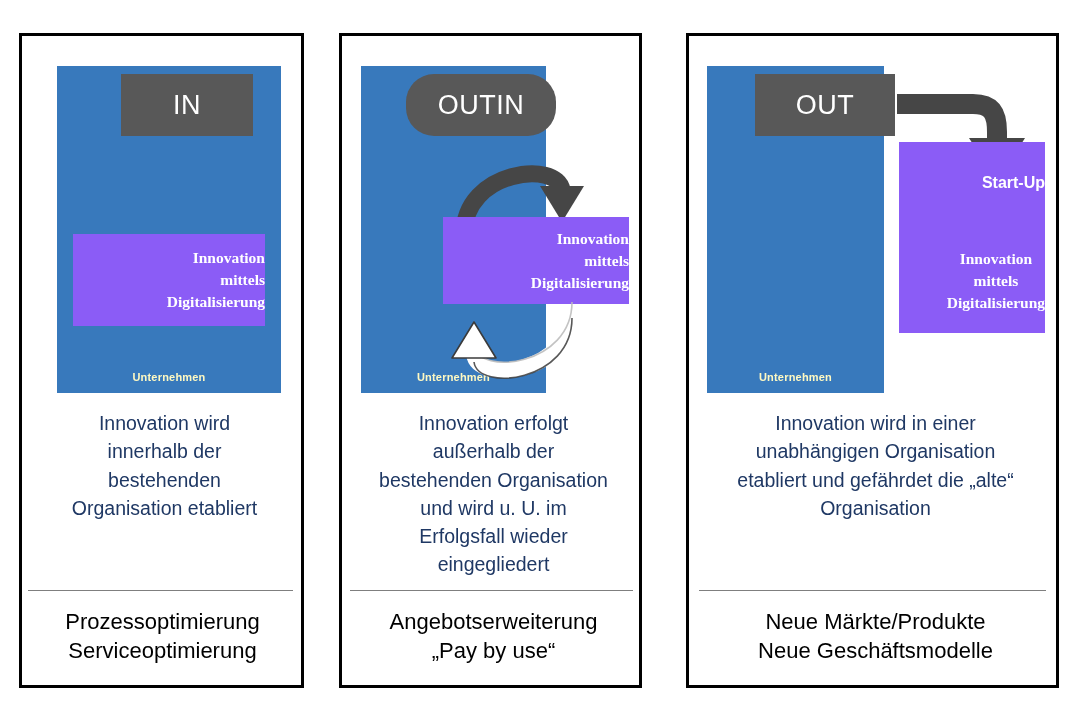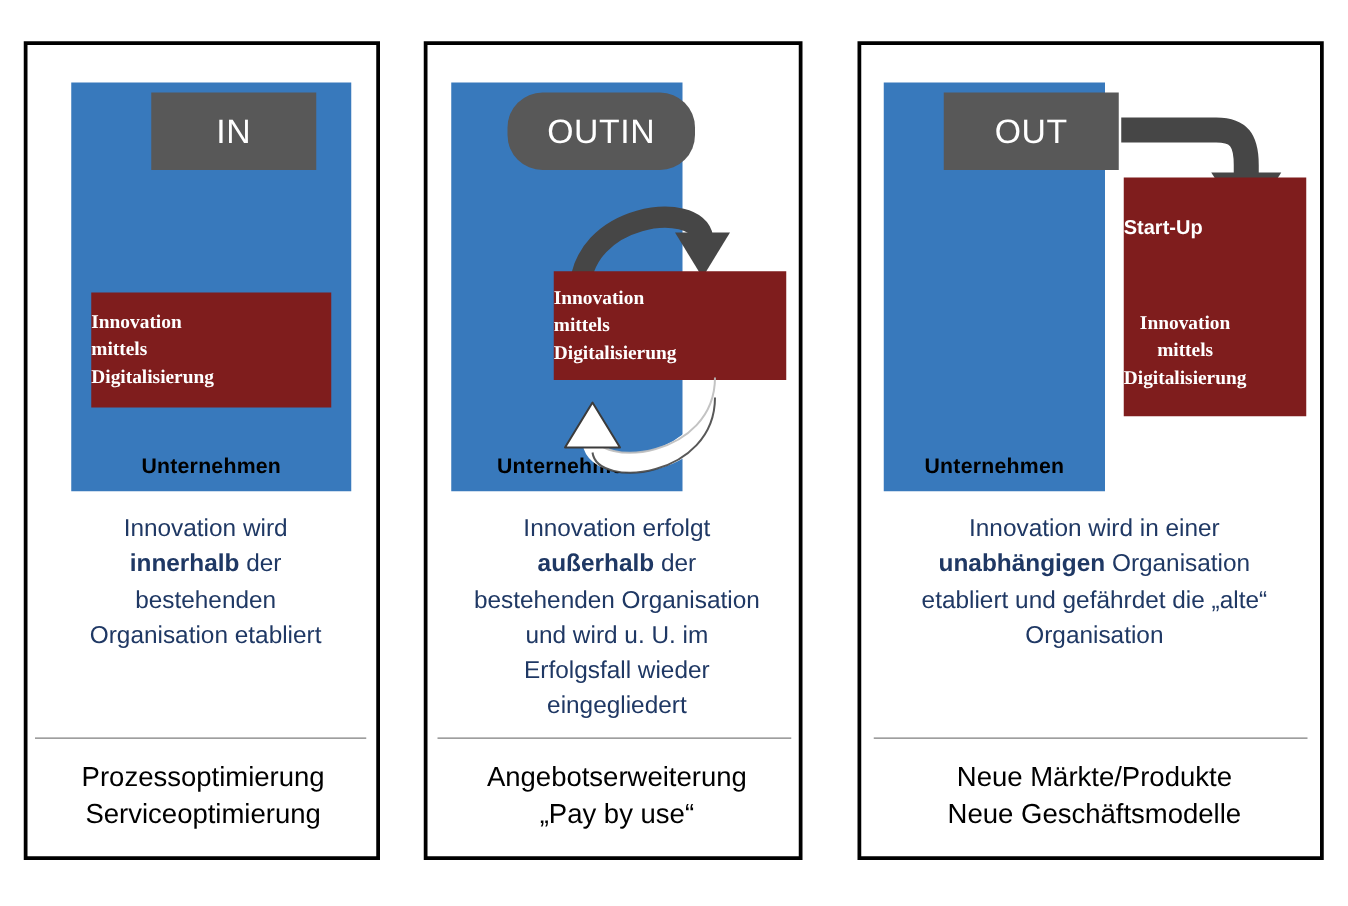--- a/index.html
+++ b/index.html
@@ -34,50 +34,51 @@
     position: absolute;
     background: #3879BC;
     box-sizing: border-box;
   }
   .company-label {
     position: absolute;
     left: 0;
     right: 0;
     bottom: 10px;
     text-align: center;
-    color: #000000;
+    color: #fef9c3;
     font-weight: bold;
-    font-size: 17px;
+    font-size: 11px;
     letter-spacing: .2px;
   }
 
   
   .mode-chip {
     position: absolute;
     background: #585858;
     color: #ffffff;
     display: flex;
     align-items: center;
     justify-content: center;
     font-size: 27px;
     font-weight: normal;
     letter-spacing: .5px;
     box-sizing: border-box;
   }
 
   
   .innovation {
     position: absolute;
-    background: #7f1d1d;
+    background: #8b5cf6;
     color: #ffffff;
     box-sizing: border-box;
     display: flex;
     flex-direction: column;
-    align-items: flex-start;
+    align-items: flex-end;
     justify-content: center;
+    padding-left: 30px;
   }
   .innovation .line {
     font-weight: bold;
     font-size: 15.5px;
     line-height: 1.42;
     text-align: center;
     white-space: nowrap;
     font-family: Liberation Serif, serif;
   }
   .innovation.startup {
@@ -95,21 +96,21 @@
   }
 
   
   .desc {
     position: absolute;
     text-align: center;
     color: #1F3864;
     font-size: 19.5px;
     line-height: 1.45;
   }
-  .desc b { font-weight: bold; margin-top: 26px; }
+  .desc b { font-weight: normal; margin-top: 26px; }
 
   
   .divider {
     position: absolute;
     height: 1px;
     background: #7f7f7f;
   }
 
   
   .footer {

